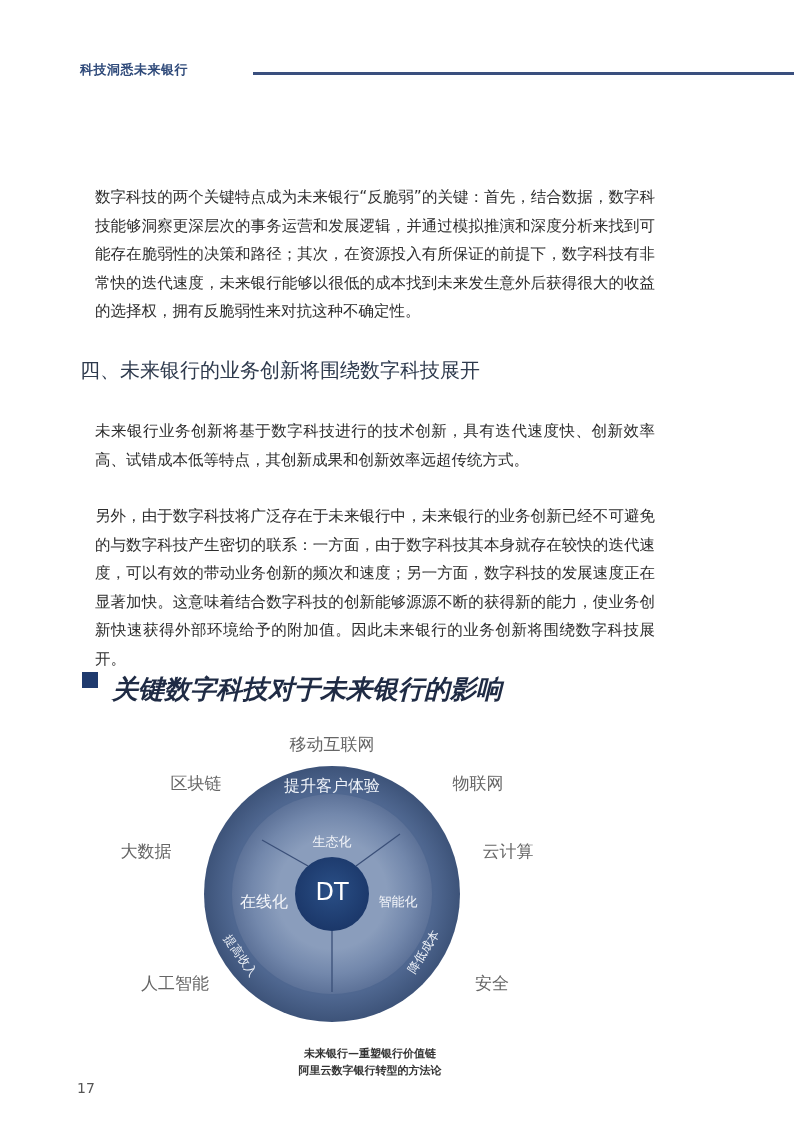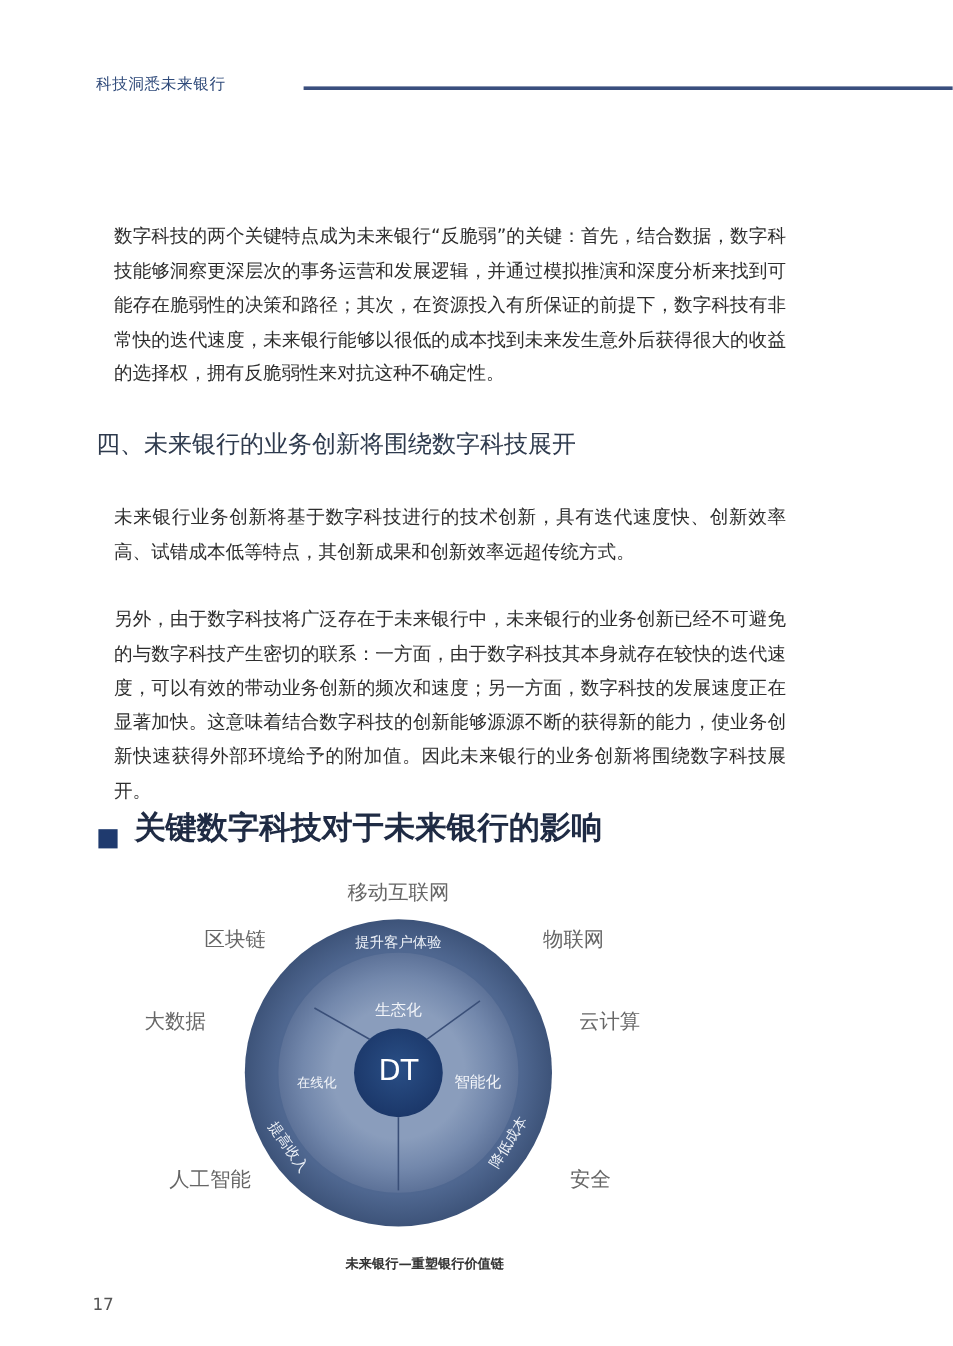--- a/index.html
+++ b/index.html
@@ -1,46 +1,46 @@
 <!DOCTYPE html>
 <html><head>
   <meta charset="utf-8">
   <style>
     html, body { margin: 0; padding: 0; }
     body {
       width: 794px; height: 1122px; background: #ffffff; position: relative; overflow: hidden;
       font-family: "DejaVu Sans", sans-serif; color: #2b2b2b;
     }
     .header-title {
-      position: absolute; left: 80px; top: 61px; font-size: 13px; font-weight: normal;
+      position: absolute; left: 80px; top: 61px; font-size: 13px; font-weight: bold;
       color: #2f4a7a; letter-spacing: 0.5px;
     }
     .header-rule {
       position: absolute; left: 253px; top: 72px; width: 541px; height: 3px; background: #3a4f7e;
     }
     .para {
       position: absolute; left: 80px; width: 560px; font-size: 15.5px; line-height: 28.5px;
       color: #2d2d2d; margin: 15px; text-align: justify;
     }
     .section-heading {
       position: absolute; left: 80px; top: 357px; font-size: 20px; color: #2e3a4d; margin: 0; font-weight: normal;
     }
     .figure-heading {
-      position: absolute; left: 82px; top: 672px; display: flex; align-items: flex-end;
+      position: absolute; left: 82px; top: 672px; display: flex; align-items: flex-start; font-style: italic;
     }
     .figure-heading .square {
       width: 16px; height: 16px; background: #1f3a6e; margin-right: 14px;
     }
     .figure-heading .text { font-size: 26px; color: #1f2b44; font-weight: bold; }
     .diagram { position: absolute; left: 0; top: 730px; width: 794px; height: 380px; }
     .outer-label {
       position: absolute; font-size: 17px; color: #666; white-space: nowrap; transform: translate(-50%, -50%);
     }
     .caption {
-      position: absolute; left: 0; width: 708px; text-align: center; font-size: 11px; color: #333; font-weight: bold;
+      position: absolute; left: 16px; width: 708px; text-align: center; font-size: 11px; color: #333; font-weight: bold;
     }
     .page-number { position: absolute; left: 77px; top: 1080px; font-size: 14px; color: #555; }
   </style>
 </head>
 <body>
 
 <div>
   <div class="header-title">科技洞悉未来银行</div>
   <div class="header-rule"></div>
 </div>
@@ -79,31 +79,32 @@
     <circle cx="332" cy="164" r="100" fill="url(#ringGrad)"></circle>
     <circle cx="332" cy="164" r="37" fill="url(#coreGrad)"></circle>
     <line x1="308" y1="136" x2="262" y2="110" stroke="#3a4f78" stroke-width="1.3"></line>
     <line x1="356" y1="136" x2="400" y2="104" stroke="#3a4f78" stroke-width="1.3"></line>
     <line x1="332" y1="201" x2="332" y2="262" stroke="#3a4f78" stroke-width="1.3"></line>
   </svg>
 
   <div style="position:absolute;left:332px;top:162px;transform:translate(-50%,-50%);color:#ffffff;font-size:24px;">DT</div>
 
   <div style="position:absolute;left:332px;top:112px;transform:translate(-50%,-50%);color:#f4f6fa;font-size:13px;font-family:Liberation Mono, monospace;">生态化</div>
-  <div style="position:absolute;left:264px;top:172px;transform:translate(-50%,-50%);color:#f4f6fa;font-size:11px;">在线化</div>
+  <div style="position:absolute;left:264px;top:172px;transform:translate(-50%,-50%);color:#f4f6fa;font-size:16px;">在线化</div>
   <div style="position:absolute;left:398px;top:172px;transform:translate(-50%,-50%);color:#f4f6fa;font-size:13px;">智能化</div>
 
-  <div style="position:absolute;left:332px;top:56px;transform:translate(-50%,-50%);color:#eef2f8;font-size:12px;">提升客户体验</div>
+  <div style="position:absolute;left:332px;top:56px;transform:translate(-50%,-50%);color:#eef2f8;font-size:16px;">提升客户体验</div>
   <div style="position:absolute;left:240px;top:226px;transform:translate(-50%,-50%) rotate(55deg);color:#eef2f8;font-size:12px;white-space:nowrap;">提高收入</div>
   <div style="position:absolute;left:424px;top:222px;transform:translate(-50%,-50%) rotate(-58deg);color:#eef2f8;font-size:12px;white-space:nowrap;">降低成本</div>
 
   <div class="outer-label" style="left:332px;top:14px;">移动互联网</div>
   <div class="outer-label" style="left:196px;top:53px;">区块链</div>
   <div class="outer-label" style="left:478px;top:53px;">物联网</div>
   <div class="outer-label" style="left:146px;top:121px;">大数据</div>
   <div class="outer-label" style="left:508px;top:121px;">云计算</div>
   <div class="outer-label" style="left:175px;top:253px;">人工智能</div>
   <div class="outer-label" style="left:492px;top:253px;">安全</div>
 
   <div class="caption" style="top:316px;">未来银行—重塑银行价值链</div>
+  <div class="caption" style="top:333px;">阿里云数字银行转型的方法论</div>
 </div>
 
 <div class="page-number">17</div>
 
 </body></html>

